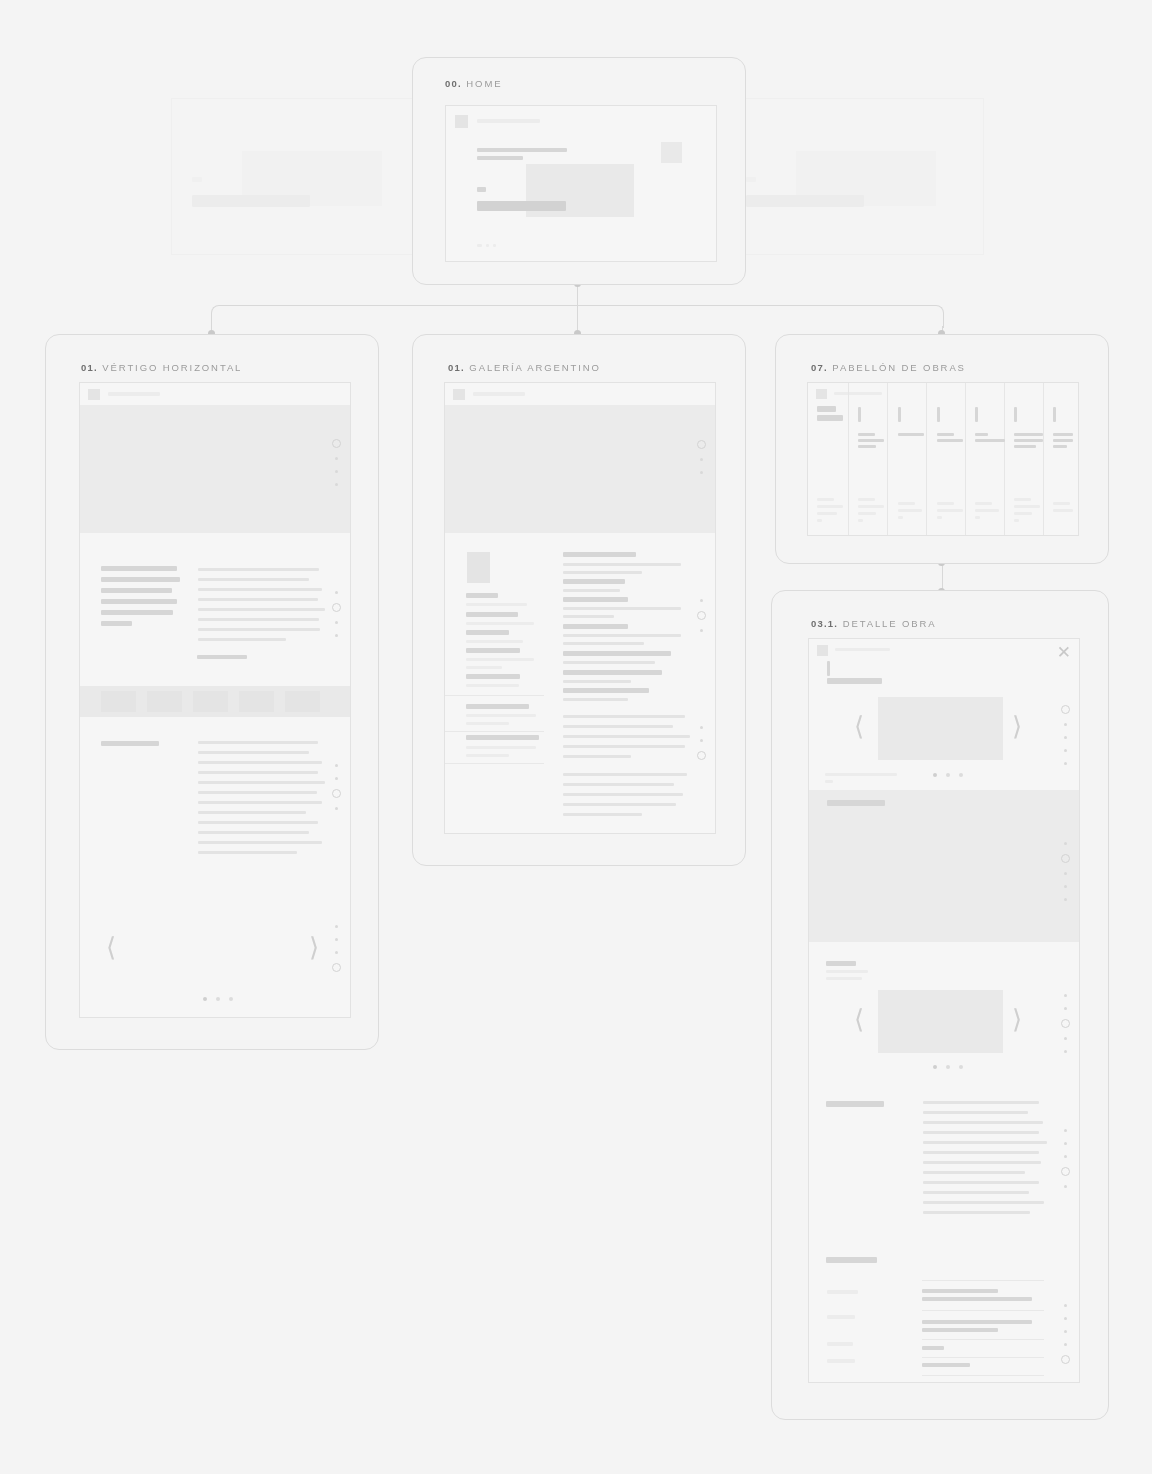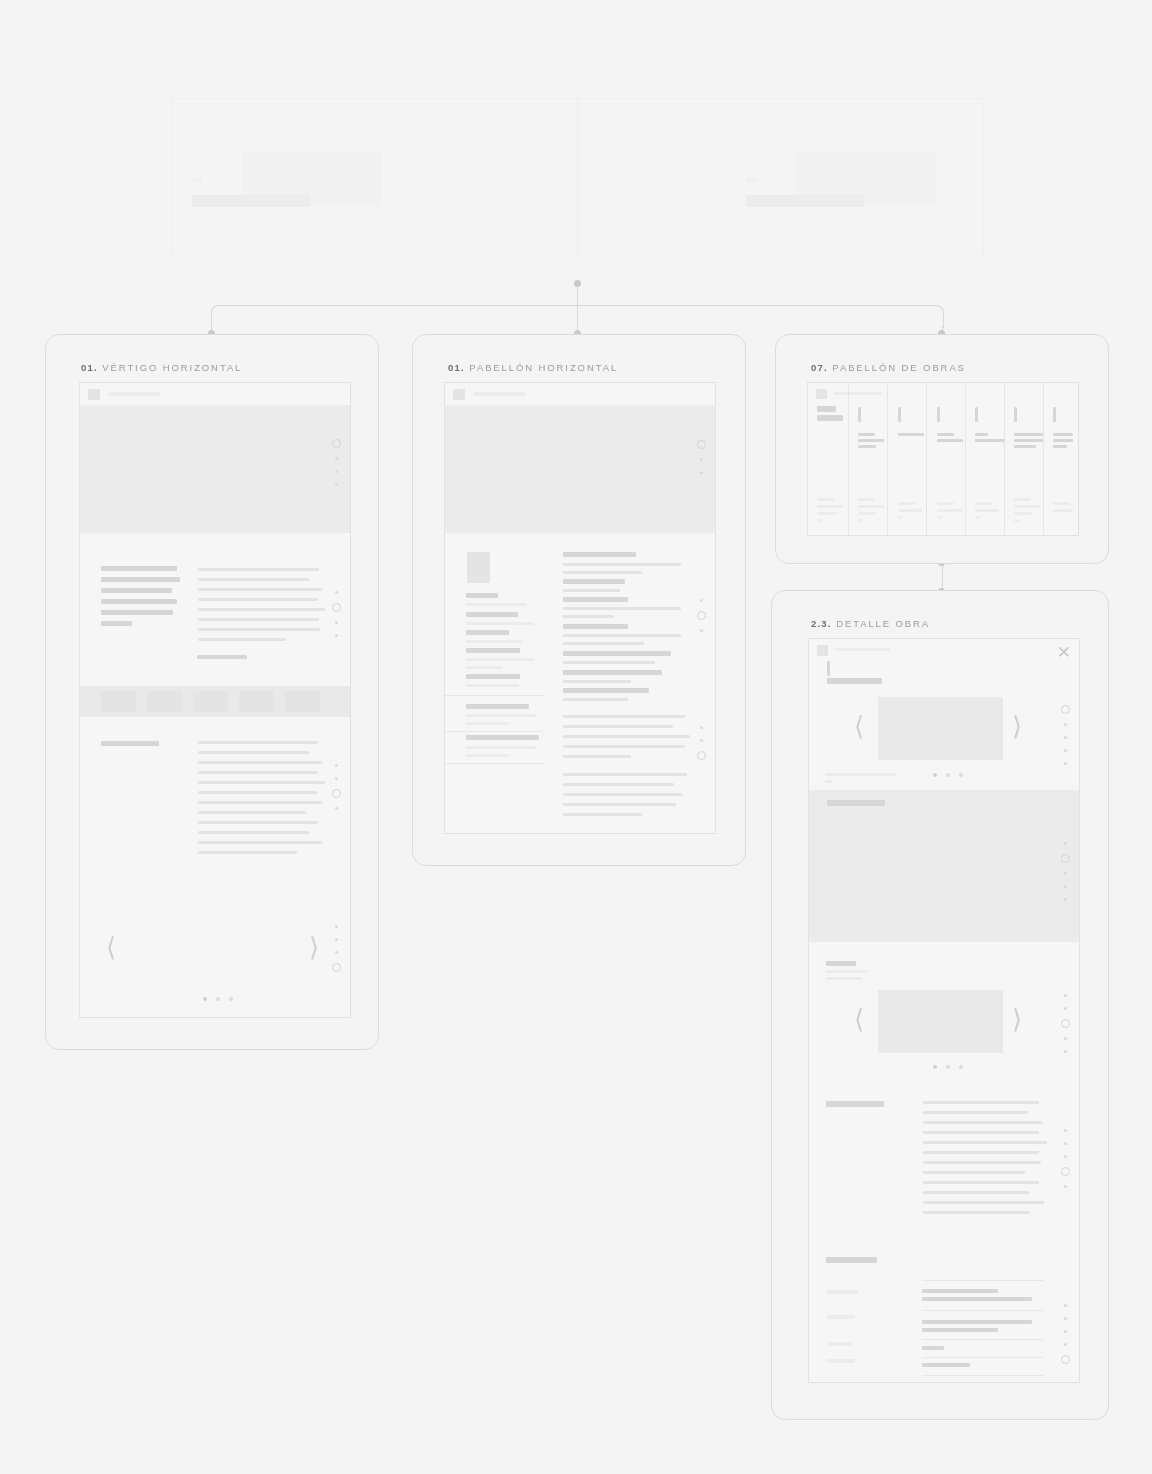--- a/index.html
+++ b/index.html
@@ -83,20 +83,45 @@
     <div class="block" style="left:70px;top:52px;width:140px;height:55px;background:#f0f0f0;"></div>
     <div class="bar" style="left:20px;top:78px;width:10px;height:5px;background:#ededed;"></div>
     <div class="bar" style="left:20px;top:96px;width:118px;height:12px;background:#e7e7e7;"></div>
   </div>
   <div class="ghost" style="left:577px;top:98px;width:405px;height:155px;">
     <div class="block" style="left:218px;top:52px;width:140px;height:55px;background:#f0f0f0;"></div>
     <div class="bar" style="left:168px;top:78px;width:10px;height:5px;background:#ededed;"></div>
     <div class="bar" style="left:168px;top:96px;width:118px;height:12px;background:#e7e7e7;"></div>
   </div>
 
+  <div class="card" style="left:412px;top:57px;width:332px;height:226px;">
+    <div class="card-title" style="left:32px;top:20px;">
+      <b>00.</b>
+      <span>HOME</span>
+    </div>
+    <div class="screen" style="left:32px;top:47px;width:270px;height:155px;">
+
+      <div class="sq" style="left:9px;top:9px;width:13px;height:13px;"></div>
+      <div class="bar l" style="left:31px;top:13px;width:63px;height:4px;"></div>
+
+      <div class="bar d" style="left:31px;top:42px;width:90px;height:4px;"></div>
+      <div class="bar d" style="left:31px;top:50px;width:46px;height:4px;"></div>
+
+      <div class="block" style="left:80px;top:58px;width:108px;height:53px;"></div>
+
+      <div class="block" style="left:215px;top:36px;width:21px;height:21px;"></div>
+
+      <div class="bar d" style="left:31px;top:81px;width:9px;height:5px;"></div>
+      <div class="bar d" style="left:31px;top:95px;width:89px;height:10px;background:#d2d2d2;"></div>
+
+      <div class="bar l" style="left:31px;top:138px;width:5px;height:3px;"></div>
+      <div class="bar l" style="left:40px;top:138px;width:3px;height:3px;"></div>
+      <div class="bar l" style="left:47px;top:138px;width:3px;height:3px;"></div>
+    </div>
+  </div>
 
   <div class="card" style="left:45px;top:334px;width:332px;height:714px;">
     <div class="card-title" style="left:35px;top:27px;">
       <b>01.</b>
       <span>VÉRTIGO HORIZONTAL</span>
     </div>
     <div class="screen" style="left:33px;top:47px;width:270px;height:634px;">
 
       <div class="sq" style="left:8px;top:6px;width:12px;height:11px;"></div>
       <div class="bar l" style="left:28px;top:9px;width:52px;height:4px;"></div>
@@ -173,21 +198,21 @@
         <span class="dot"></span>
         <span class="dot"></span>
         <span class="ring"></span>
       </div>
     </div>
   </div>
 
   <div class="card" style="left:412px;top:334px;width:332px;height:530px;">
     <div class="card-title" style="left:35px;top:27px;">
       <b>01.</b>
-      <span>PABELLÓN HORIZONTAL</span>
+      <span>GALERÍA ARGENTINO</span>
     </div>
     <div class="screen" style="left:31px;top:47px;width:270px;height:450px;">
       <div class="sq" style="left:8px;top:6px;width:12px;height:11px;"></div>
       <div class="bar l" style="left:28px;top:9px;width:52px;height:4px;"></div>
       <div class="hero" style="left:0;top:22px;width:270px;height:128px;"></div>
       <div class="rail" style="left:252px;top:53px;">
         <span class="ring"></span>
         <span class="dot"></span>
         <span class="dot"></span>
       </div>
@@ -323,21 +348,21 @@
       <div class="bar d" style="left:245px;top:50px;width:20px;height:3px;"></div>
       <div class="bar d" style="left:245px;top:56px;width:20px;height:3px;"></div>
       <div class="bar d" style="left:245px;top:62px;width:14px;height:3px;"></div>
       <div class="bar l" style="left:245px;top:119px;width:17px;height:3px;"></div>
       <div class="bar l" style="left:245px;top:126px;width:20px;height:3px;"></div>
     </div>
   </div>
 
   <div class="card" style="left:771px;top:590px;width:336px;height:828px;">
     <div class="card-title" style="left:39px;top:27px;">
-      <b>2.3.</b>
+      <b>03.1.</b>
       <span>DETALLE OBRA</span>
     </div>
     <div class="screen" style="left:36px;top:47px;width:270px;height:743px;">
       <div class="sq" style="left:8px;top:6px;width:11px;height:11px;"></div>
       <div class="bar l" style="left:26px;top:9px;width:55px;height:3px;"></div>
       <div class="closex" style="right:8px;top:5px;">✕</div>
 
       <div class="bar d" style="left:18px;top:22px;width:3px;height:15px;"></div>
       <div class="bar d" style="left:18px;top:39px;width:55px;height:6px;"></div>
 

